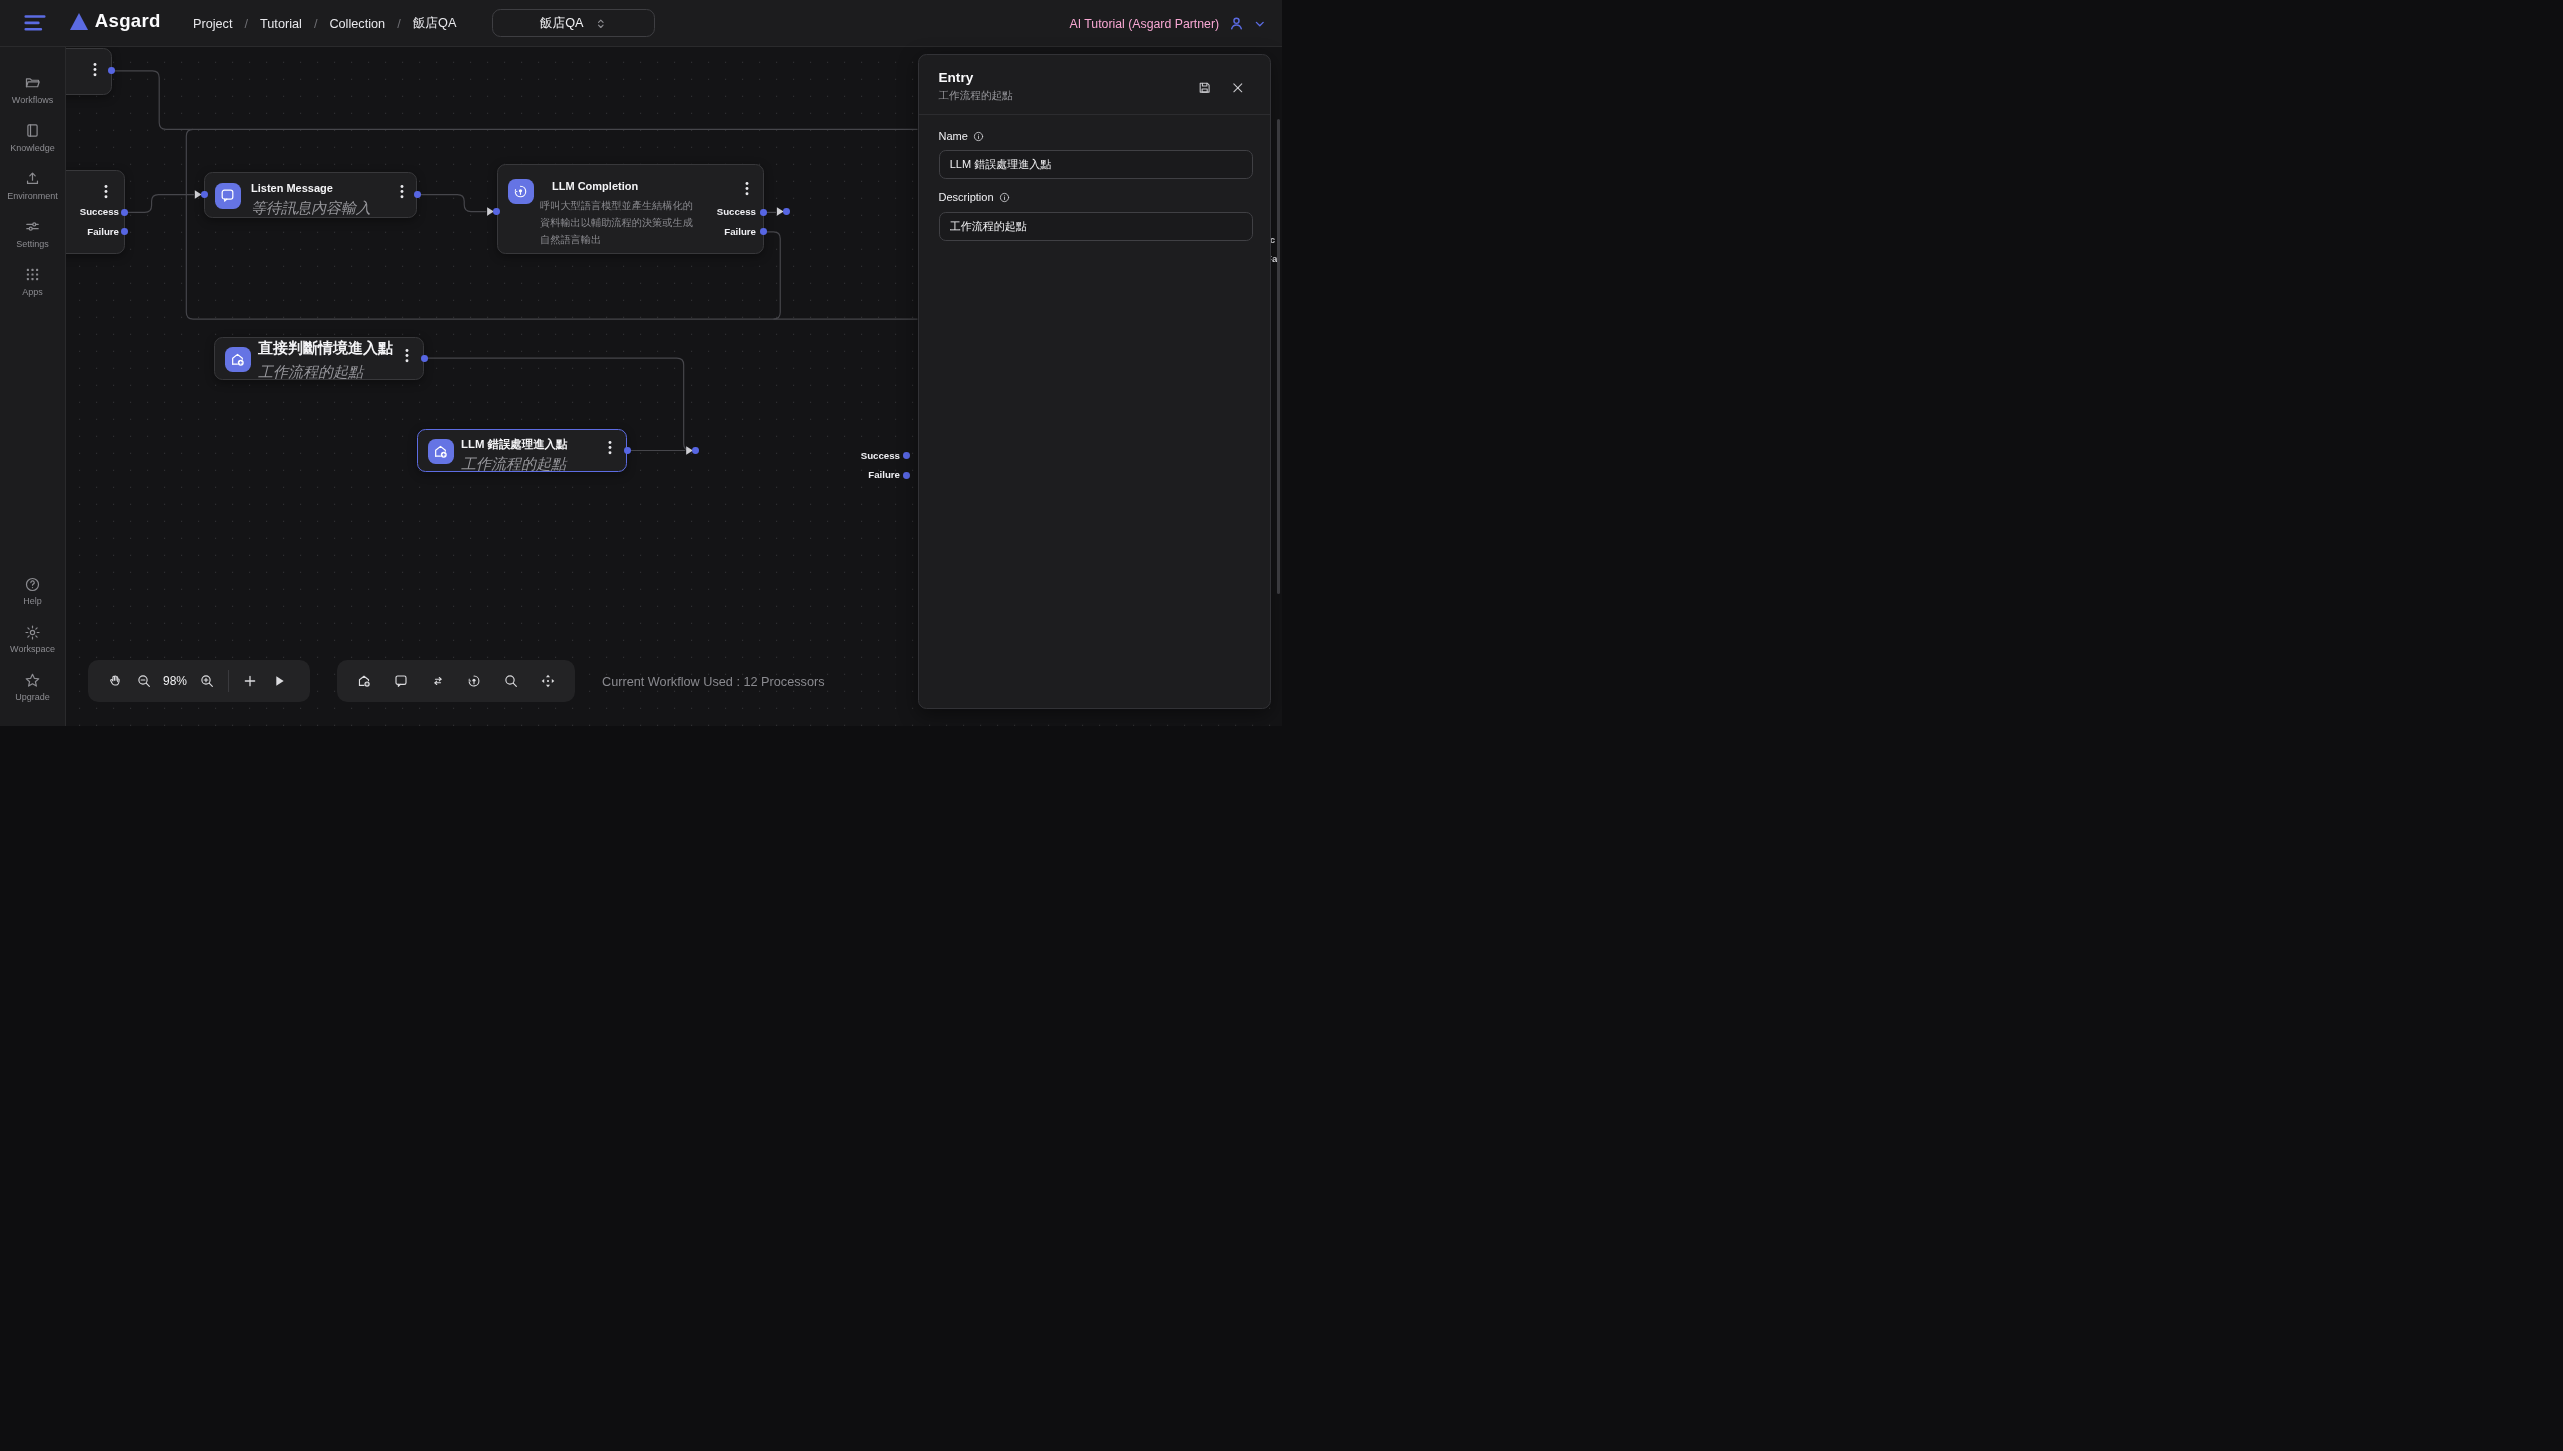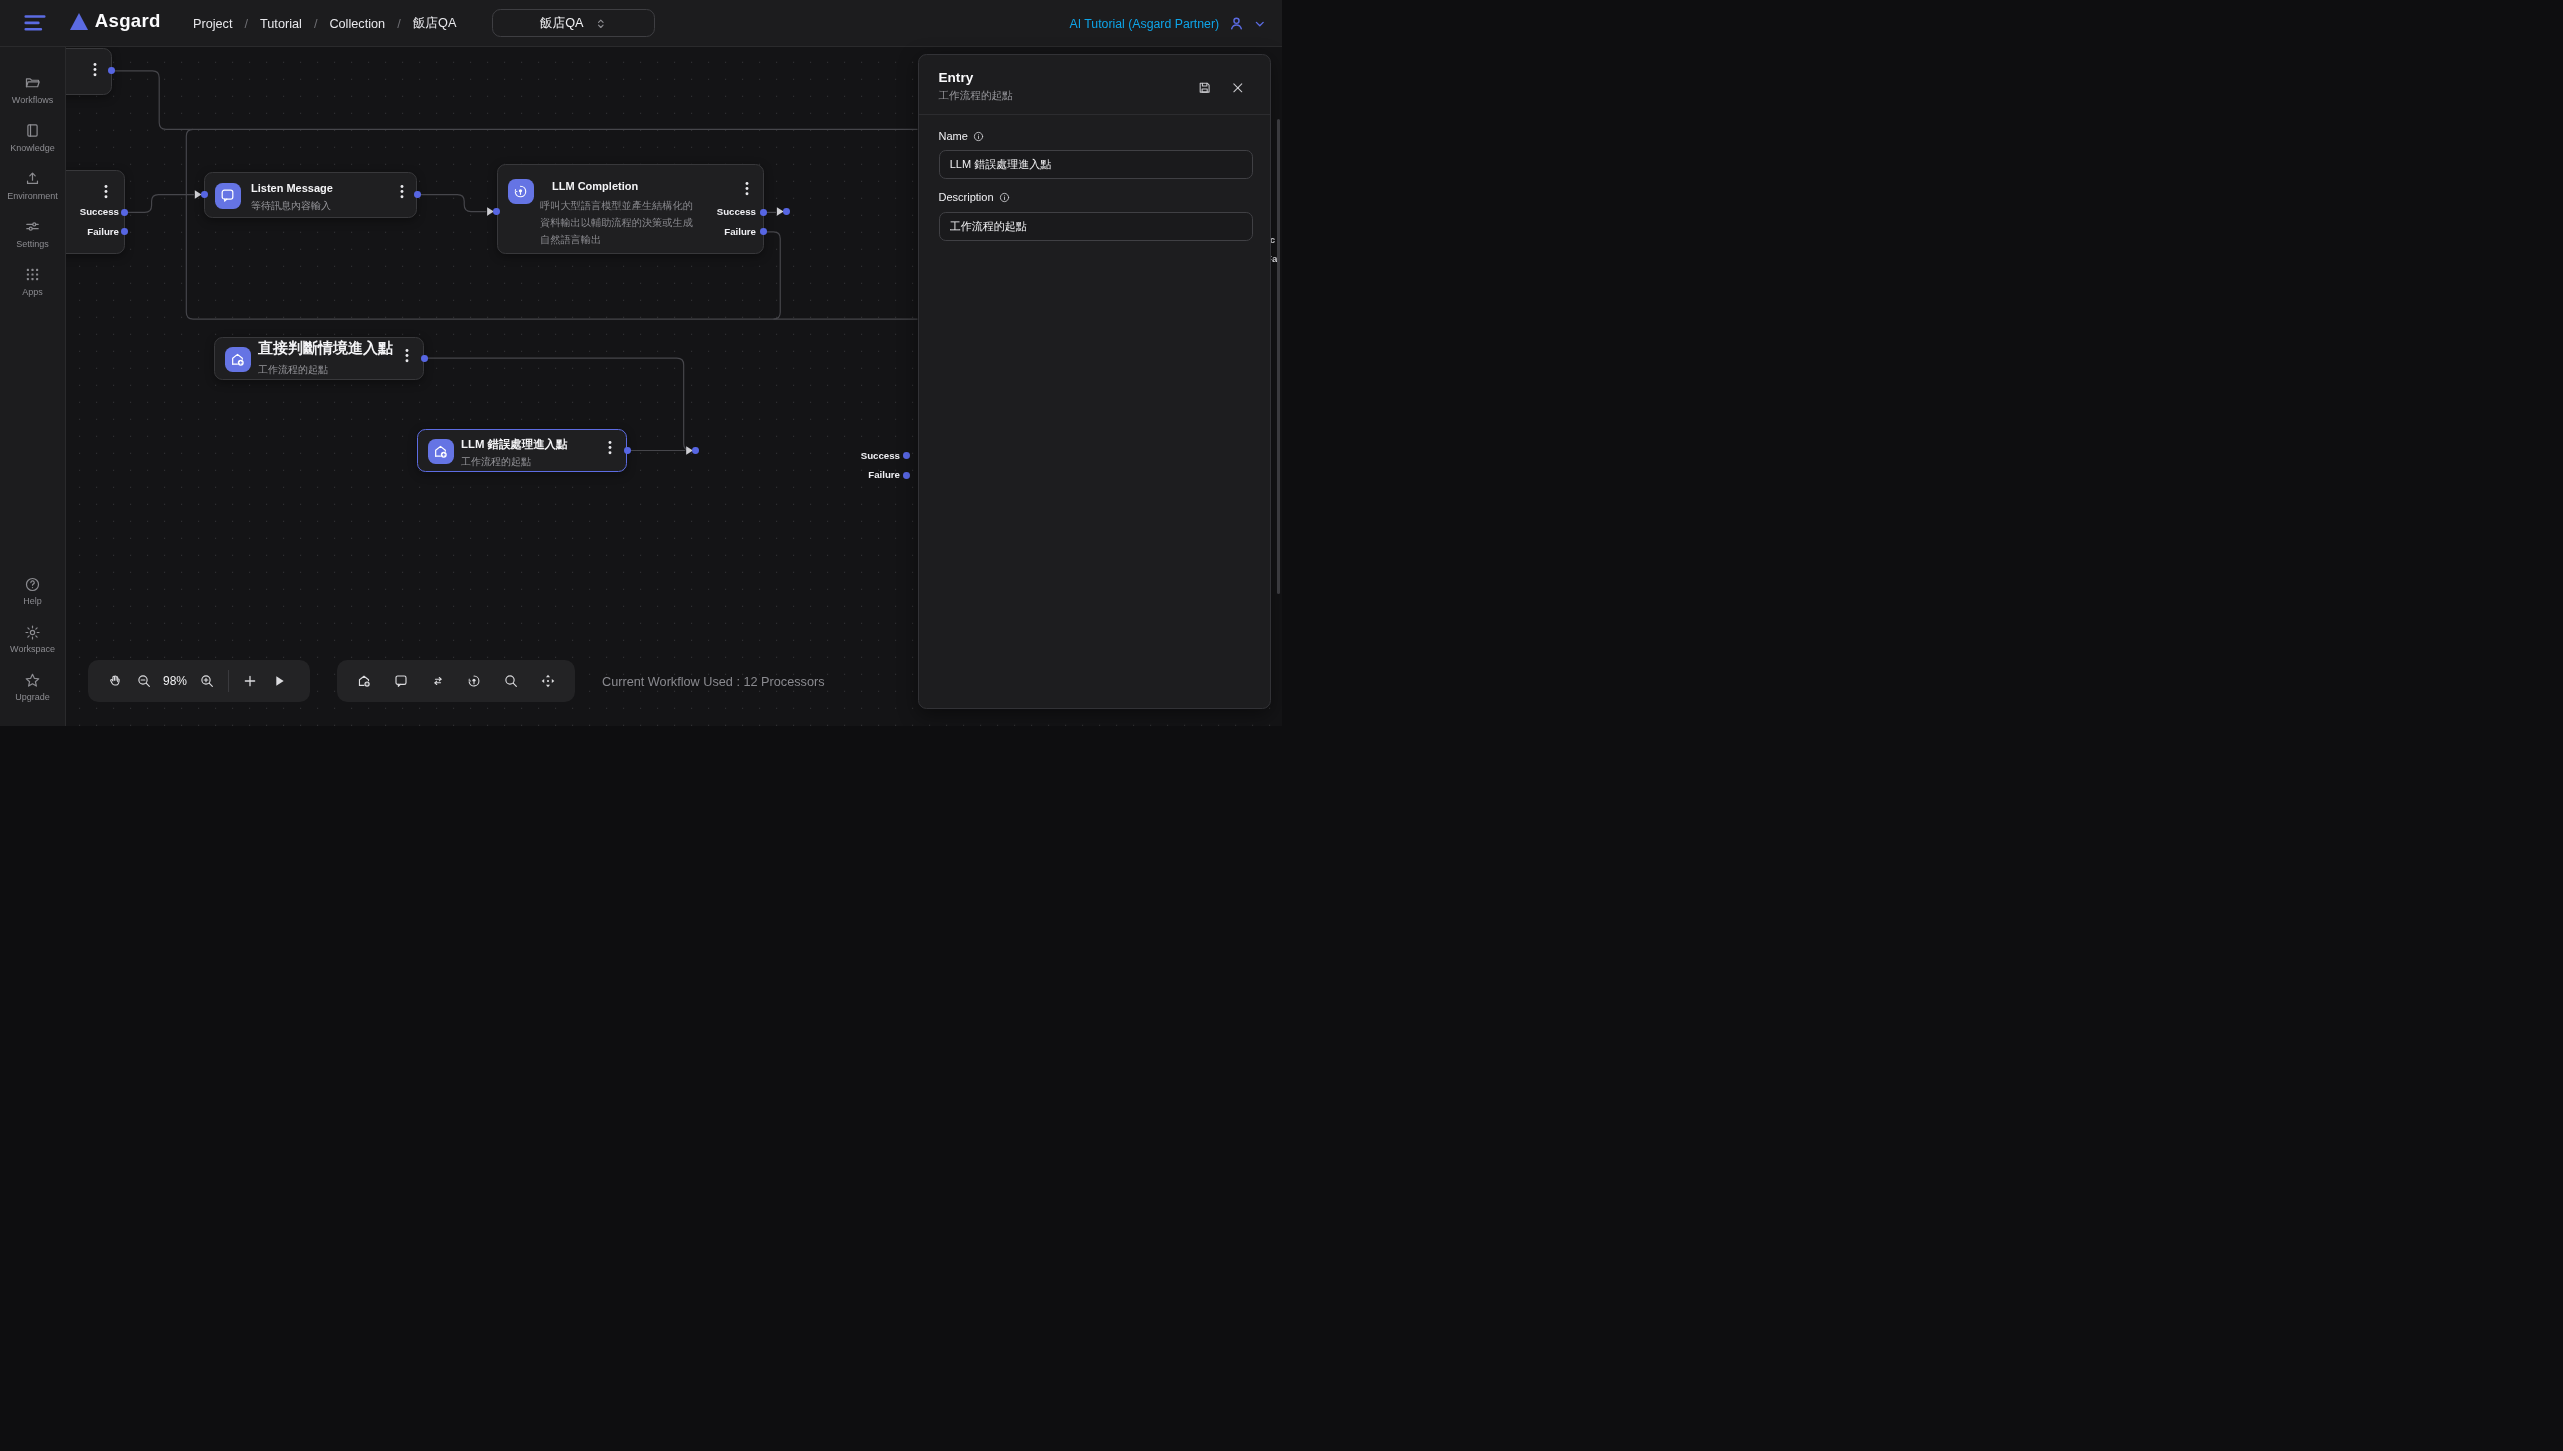--- a/index.html
+++ b/index.html
@@ -16,21 +16,21 @@
               border-bottom:17px solid #5b6be2; }
   .logo-text { color:#fbfbfd; font-size:18.6px; font-weight:700; letter-spacing:0.3px; }
   .crumbs { position:absolute; left:193px; top:0; height:47px; display:flex; align-items:center; gap:12px;
             font-size:12.7px; color:#e8e8ec; }
   .crumb-sep { color:#6e6e73; }
   .wf-select { position:absolute; left:492px; top:9.3px; width:163px; height:28px; border:0.8px solid #3e3e42;
                border-radius:8.5px; background:#1c1c1e; display:flex; align-items:center; justify-content:center;
                gap:10.2px; color:#f2f2f4; font-size:12.7px; cursor:pointer; }
   .wf-select .sel-icon { color:#8d8d92; }
   .account { position:absolute; right:15.3px; top:0; height:47px; display:flex; align-items:center; gap:8.5px; }
-  .account-label { color:#0ea5e9; font-size:12.3px; }
+  .account-label { color:#f9a8d4; font-size:12.3px; }
   .icon20 { width:17px; height:17px; display:block; }
   .icon16 { width:13.6px; height:13.6px; display:block; }
 
   
   .sidebar { position:absolute; left:0; top:47px; width:66px; height:679px; background:#1c1c1e;
              border-right:0.8px solid #2a2a2c; z-index:15; display:flex; flex-direction:column; }
   .side-group-top { margin-top:18.6px; display:flex; flex-direction:column; }
   .side-group-bottom { margin-top:auto; margin-bottom:15.3px; display:flex; flex-direction:column; }
   .side-item { height:48px; display:flex; flex-direction:column; align-items:center; justify-content:center;
                gap:3.4px; color:#8c8c91; cursor:pointer; }
@@ -43,21 +43,21 @@
             background-position:5.1px 6.8px; z-index:1; }
   .wires { position:absolute; left:0; top:0; width:1215px; height:679px; }
 
   .node { position:absolute; background:#1f1f21; border:0.8px solid #38383b; border-radius:8.5px;
           box-shadow:0 2.5px 8.5px rgba(0,0,0,.35); }
   .node.selected { border:1.4px solid #5d6ce2; }
   .node-icon { position:absolute; width:25.4px; height:25.4px; border-radius:7.6px; background:#6574e4;
                display:flex; align-items:center; justify-content:center; color:#ffffff; }
   .node-icon svg { width:17px; height:17px; }
   .node-title { position:absolute; color:#f4f4f6; font-size:11px; font-weight:700; white-space:nowrap; }
-  .node-sub { position:absolute; color:#96969b; font-size:10px; white-space:nowrap; }
+  .node-sub { position:absolute; color:#96969b; font-size:15px; white-space:nowrap;font-style:italic; }
   .node-desc { position:absolute; color:#8b8b90; font-size:10.2px; line-height:17px; white-space:nowrap; }
   .kebab { position:absolute; width:12px; height:15.3px; color:#e8e8ec; cursor:pointer; }
   .port { position:absolute; width:6.8px; height:6.8px; border-radius:50%; background:#5766e3; z-index:3; }
   .outlabel { position:absolute; width:59px; text-align:right; color:#efeff3; font-size:9.7px;
               font-weight:700; white-space:nowrap; }
 
   
   .panel { position:absolute; left:918px; top:54px; width:353px; height:655px; background:#1d1d1f;
            border:0.8px solid #323236; border-radius:8.5px; z-index:30; box-shadow:0 5.1px 20.3px rgba(0,0,0,.45); }
   .panel-title { position:absolute; left:19.5px; top:15.3px; color:#fafafc; font-size:13.6px; font-weight:700; }

